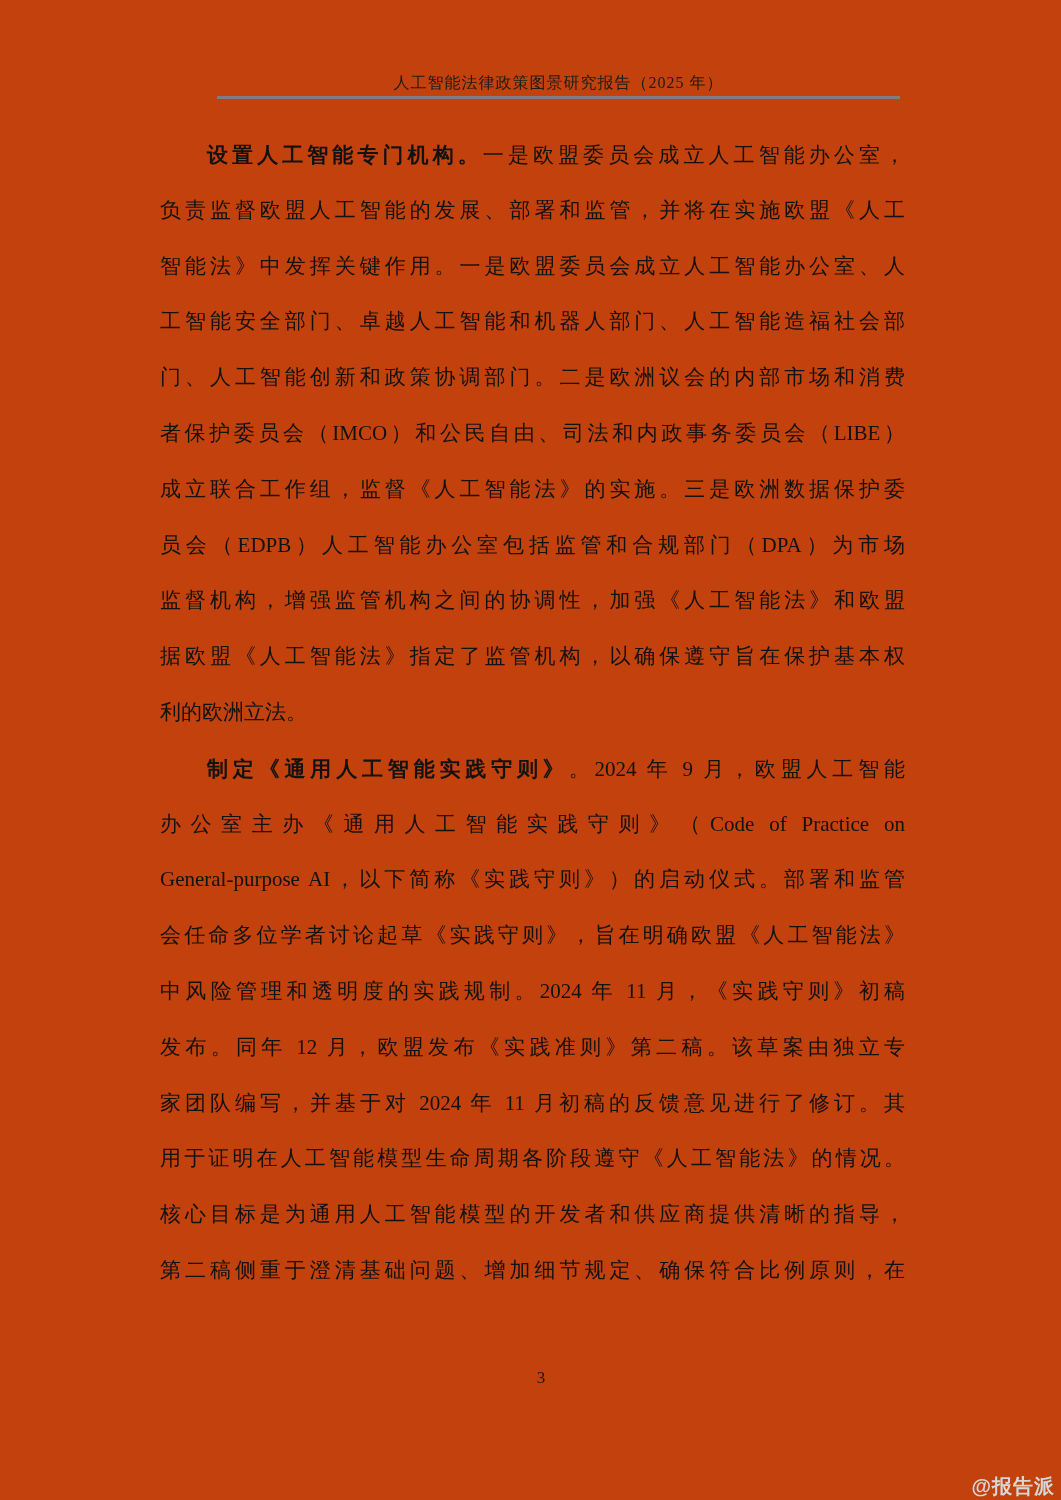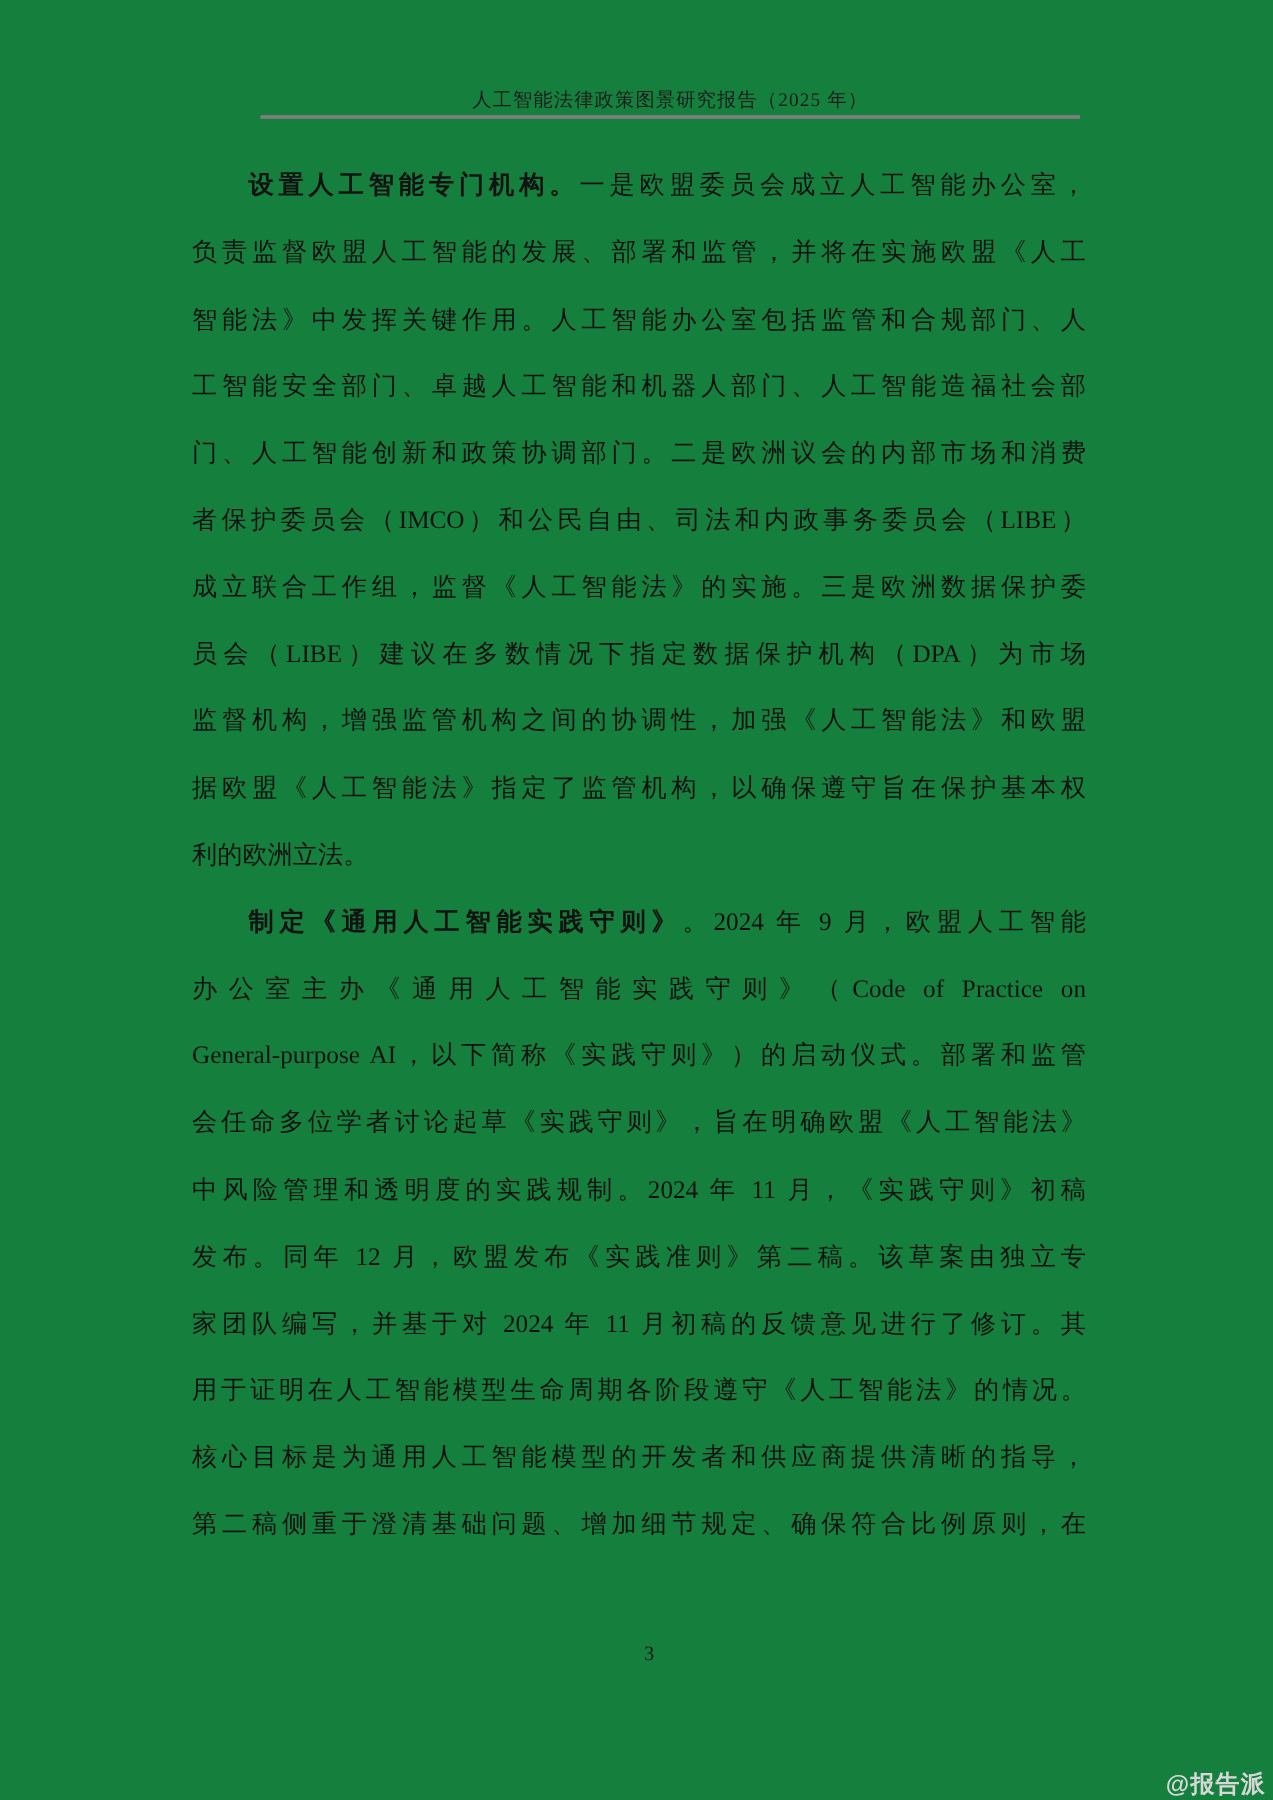--- a/index.html
+++ b/index.html
@@ -4,21 +4,21 @@
 <style>
   html, body {
     margin: 0;
     padding: 0;
     background: #ffffff;
   }
   .page {
     position: relative;
     width: 1061px;
     height: 1500px;
-    background: #15803d;
+    background: #c2410c;
     overflow: hidden;
     font-family: "Liberation Serif", "DejaVu Serif", serif;
     color: #161616;
   }
   .header-title {
     position: absolute;
     top: 73px;
     left: 217px;
     width: 683px;
     text-align: center;
@@ -85,26 +85,26 @@
 
 <div class="page">
 
   <div class="header-title">人工智能法律政策图景研究报告（2025 年）</div>
 
   <div class="header-rule"></div>
 
   <main class="body-text">
       <div class="line indent"><span class="lead">设置人工智能专门机构。</span>一是欧盟委员会成立人工智能办公室，</div>
       <div class="line">负责监督欧盟人工智能的发展、部署和监管，并将在实施欧盟《人工</div>
-      <div class="line">智能法》中发挥关键作用。人工智能办公室包括监管和合规部门、人</div>
+      <div class="line">智能法》中发挥关键作用。一是欧盟委员会成立人工智能办公室、人</div>
       <div class="line">工智能安全部门、卓越人工智能和机器人部门、人工智能造福社会部</div>
       <div class="line">门、人工智能创新和政策协调部门。二是欧洲议会的内部市场和消费</div>
       <div class="line">者保护委员会（IMCO）和公民自由、司法和内政事务委员会（LIBE）</div>
       <div class="line">成立联合工作组，监督《人工智能法》的实施。三是欧洲数据保护委</div>
-      <div class="line">员会（LIBE）建议在多数情况下指定数据保护机构（DPA）为市场</div>
+      <div class="line">员会（EDPB）人工智能办公室包括监管和合规部门（DPA）为市场</div>
       <div class="line">监督机构，增强监管机构之间的协调性，加强《人工智能法》和欧盟</div>
       <div class="line">据欧盟《人工智能法》指定了监管机构，以确保遵守旨在保护基本权</div>
       <div class="line short">利的欧洲立法。</div>
       <div class="line indent"><span class="lead">制定《通用人工智能实践守则》</span>。2024 年 9 月，欧盟人工智能</div>
       <div class="line">办公室主办《通用人工智能实践守则》（Code of Practice on</div>
       <div class="line">General-purpose AI，以下简称《实践守则》）的启动仪式。部署和监管</div>
       <div class="line">会任命多位学者讨论起草《实践守则》，旨在明确欧盟《人工智能法》</div>
       <div class="line">中风险管理和透明度的实践规制。2024 年 11 月，《实践守则》初稿</div>
       <div class="line">发布。同年 12 月，欧盟发布《实践准则》第二稿。该草案由独立专</div>
       <div class="line">家团队编写，并基于对 2024 年 11 月初稿的反馈意见进行了修订。其</div>

